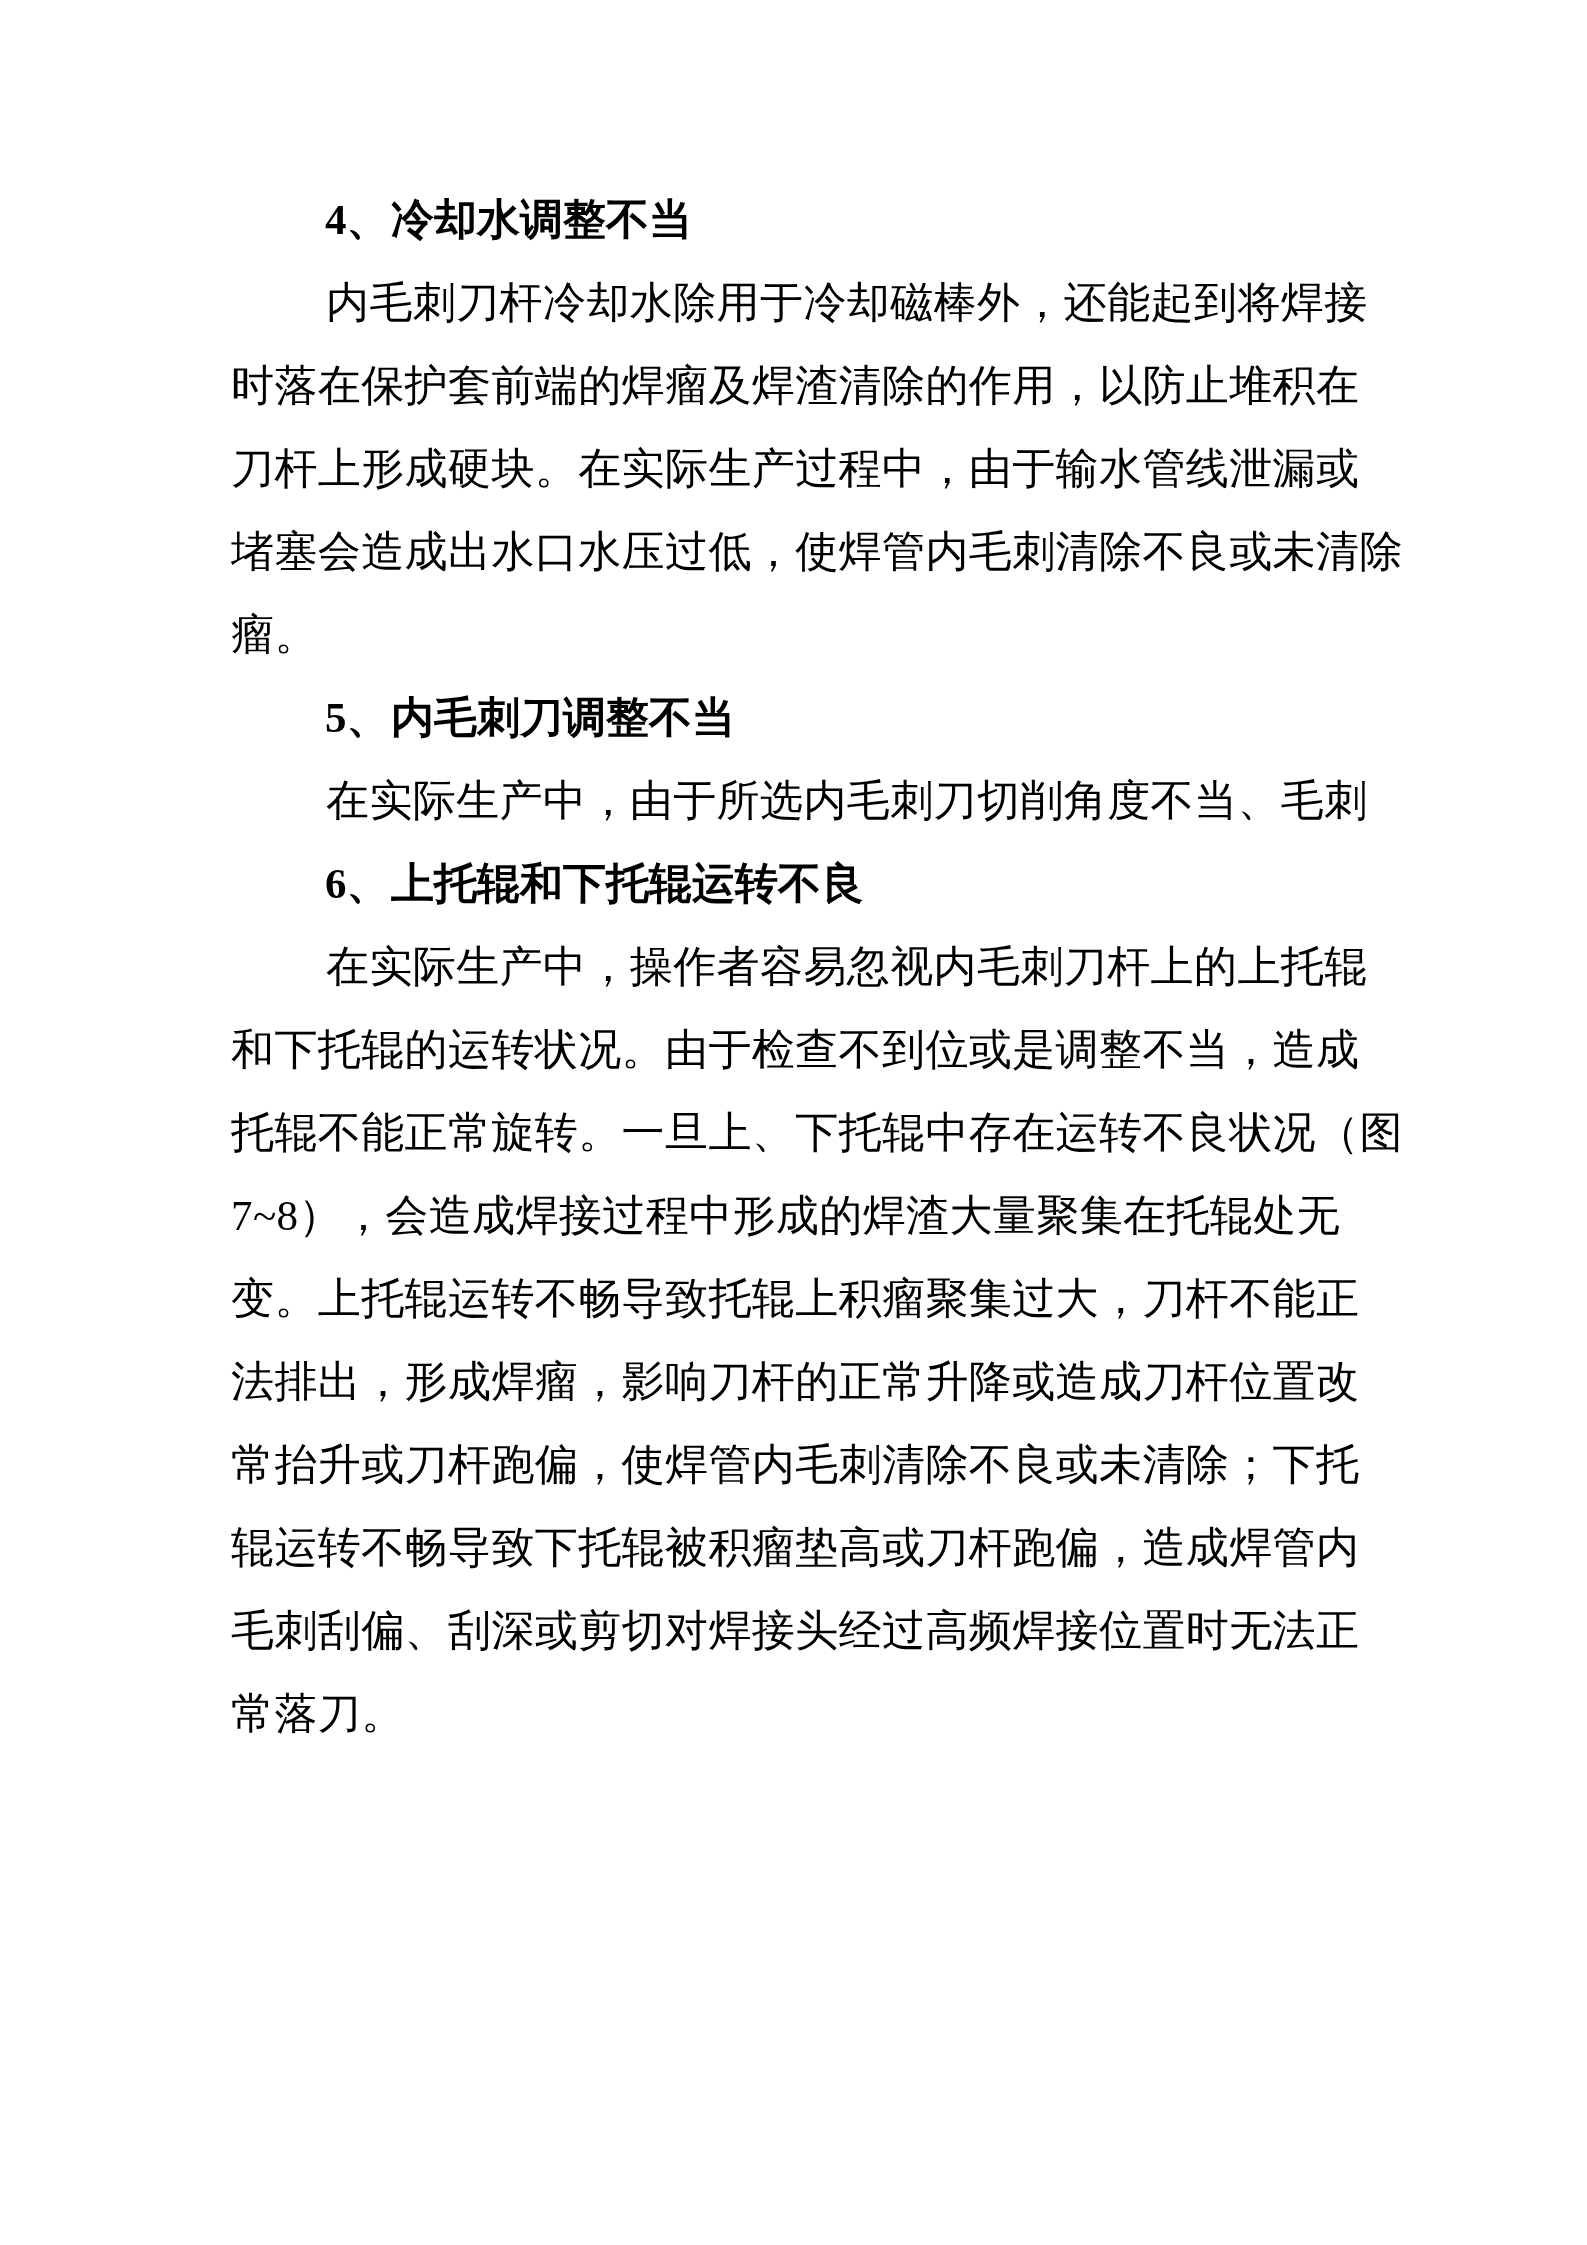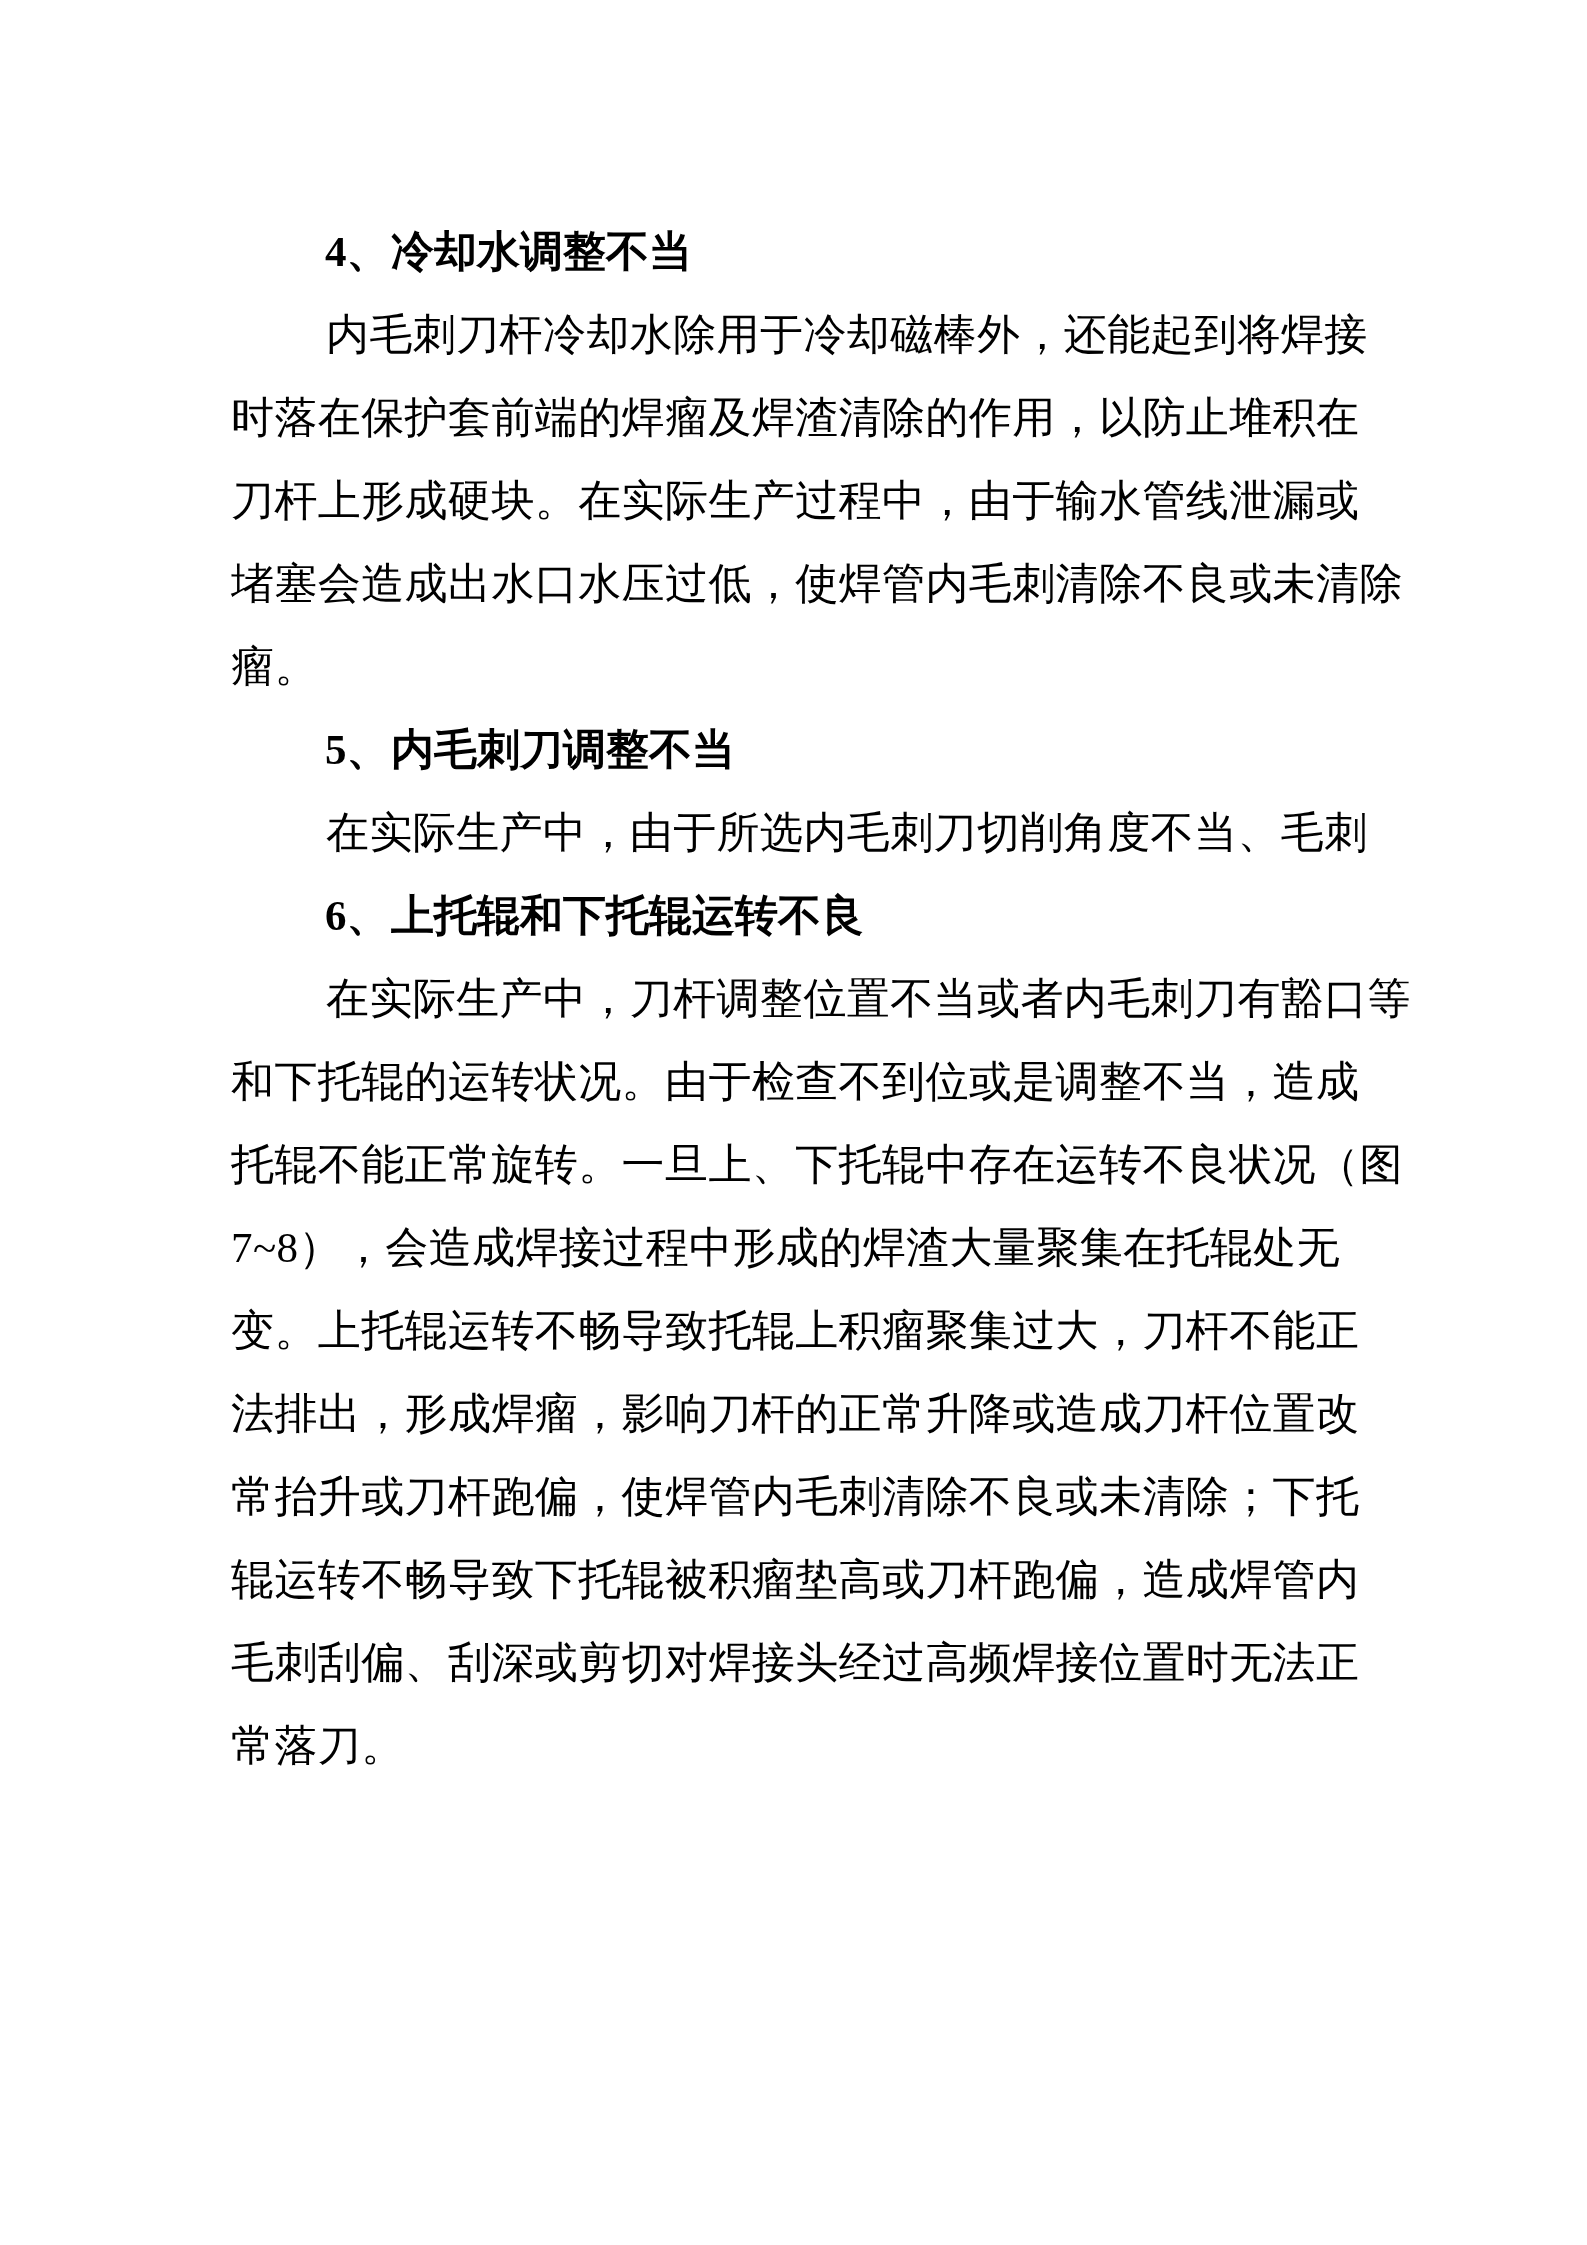--- a/index.html
+++ b/index.html
@@ -12,21 +12,21 @@
     width: 1587px;
     height: 2245px;
     background: #ffffff;
     overflow: hidden;
     font-family: "Liberation Serif", "DejaVu Serif", serif;
     color: #000000;
   }
   .content {
     position: absolute;
     left: 231px;
-    top: 210px;
+    top: 178px;
     width: 1128px;
   }
   .line {
     height: 83px;
     line-height: 83px;
     font-size: 43px;
     letter-spacing: 0.4px;
     white-space: nowrap;
     text-align: left;
   }
@@ -50,21 +50,21 @@
   <div class="content" id="content">
       <div class="line heading"><span class="h-num">4、</span><span class="h-title">冷却水调整不当</span></div>
       <div class="line indent">内毛刺刀杆冷却水除用于冷却磁棒外，还能起到将焊接</div>
       <div class="line">时落在保护套前端的焊瘤及焊渣清除的作用，以防止堆积在</div>
       <div class="line">刀杆上形成硬块。在实际生产过程中，由于输水管线泄漏或</div>
       <div class="line">堵塞会造成出水口水压过低，使焊管内毛刺清除不良或未清除</div>
       <div class="line">瘤。</div>
       <div class="line heading"><span class="h-num">5、</span><span class="h-title">内毛刺刀调整不当</span></div>
       <div class="line indent">在实际生产中，由于所选内毛刺刀切削角度不当、毛刺</div>
       <div class="line heading"><span class="h-num">6、</span><span class="h-title">上托辊和下托辊运转不良</span></div>
-      <div class="line indent">在实际生产中，刀杆调整位置不当或者内毛刺刀有豁口等</div>
+      <div class="line indent">在实际生产中，操作者容易忽视内毛刺刀杆上的上托辊</div>
       <div class="line">和下托辊的运转状况。由于检查不到位或是调整不当，造成</div>
       <div class="line">托辊不能正常旋转。一旦上、下托辊中存在运转不良状况（图</div>
       <div class="line">7~8），会造成焊接过程中形成的焊渣大量聚集在托辊处无</div>
       <div class="line">变。上托辊运转不畅导致托辊上积瘤聚集过大，刀杆不能正</div>
       <div class="line">法排出，形成焊瘤，影响刀杆的正常升降或造成刀杆位置改</div>
       <div class="line">常抬升或刀杆跑偏，使焊管内毛刺清除不良或未清除；下托</div>
       <div class="line">辊运转不畅导致下托辊被积瘤垫高或刀杆跑偏，造成焊管内</div>
       <div class="line">毛刺刮偏、刮深或剪切对焊接头经过高频焊接位置时无法正</div>
       <div class="line">常落刀。</div>
     </div>

